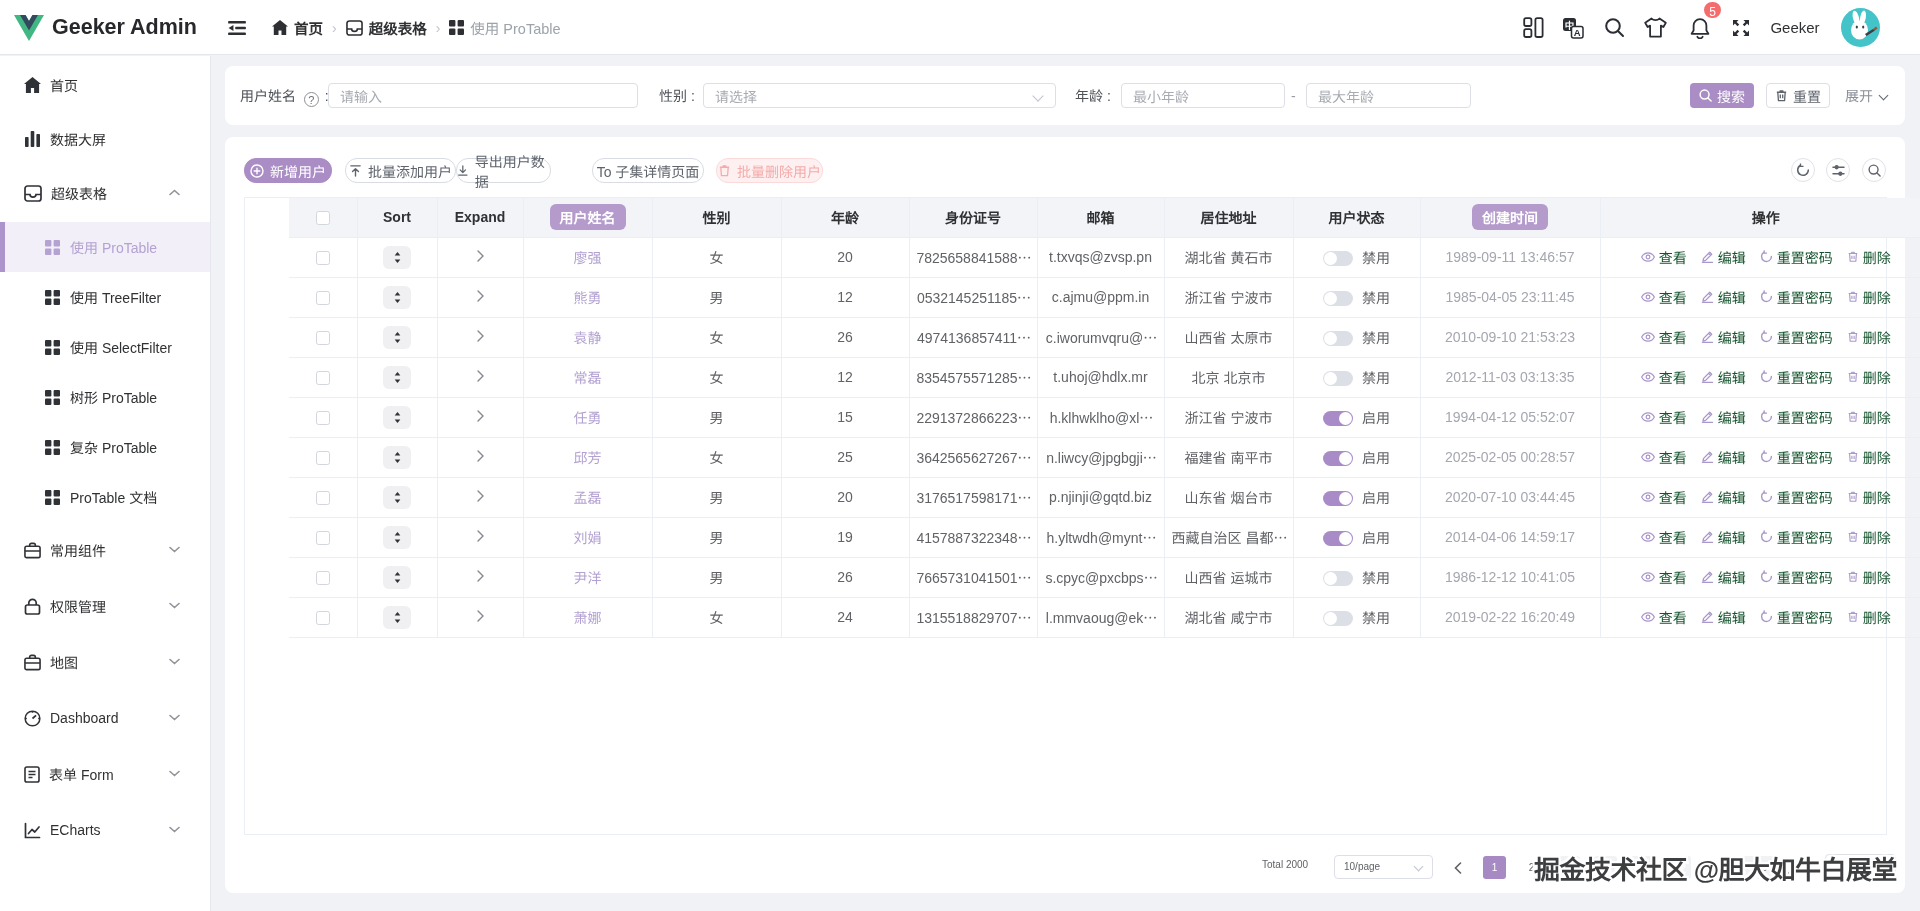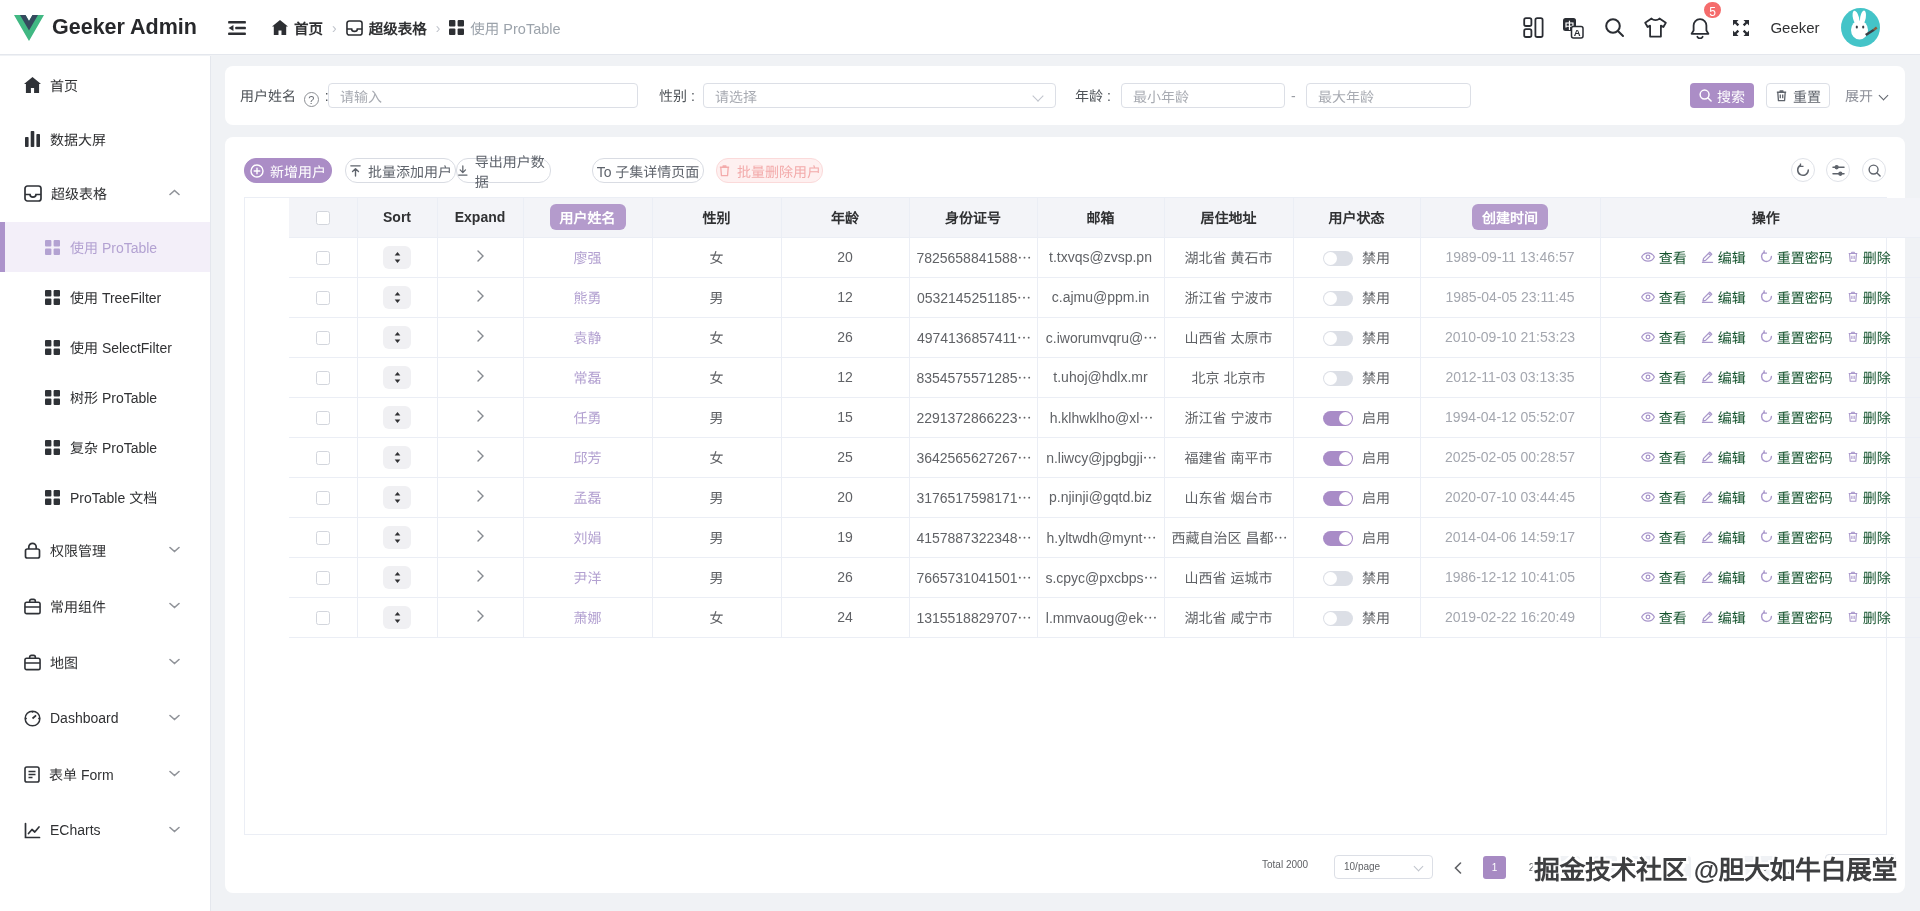--- a/index.html
+++ b/index.html
@@ -217,31 +217,31 @@
         </g>
       </svg>复杂 ProTable</div>
   <div class="smi"><svg width="15" height="15" viewBox="0 0 15 15">
         <g fill="#2f3237">
           <rect x="0" y="0" width="6.4" height="6.4" rx="1"></rect>
           <rect x="8.6" y="0" width="6.4" height="6.4" rx="1"></rect>
           <rect x="0" y="8.6" width="6.4" height="6.4" rx="1"></rect>
           <rect x="8.6" y="8.6" width="6.4" height="6.4" rx="1"></rect>
         </g>
       </svg>ProTable 文档</div>
+  <div class="mi mi2"><svg width="17" height="17" viewBox="0 0 18 17" fill="none" stroke="#2f3237" stroke-width="1.7">
+        <rect x="1" y="4" width="16" height="12" rx="1.8"></rect>
+        <path d="M6 4V2.8A1.8 1.8 0 017.8 1h2.4A1.8 1.8 0 0112 2.8V4M1 9h16"></path>
+      </svg>常用组件
+    <svg class="arr" width="11" height="7" viewBox="0 0 11 7" fill="none" stroke="#909399" stroke-width="1.6" stroke-linecap="round">
+        <path d="M1 1.5L5.5 5.5L10 1.5"></path>
+      </svg></div>
   <div class="mi mi2"><svg width="17" height="17" viewBox="0 0 17 17" fill="none" stroke="#2f3237" stroke-width="1.7">
         <rect x="1.5" y="7" width="14" height="9" rx="1.8"></rect>
         <path d="M4.8 7V5a3.7 3.7 0 017.4 0v2"></path>
       </svg>权限管理
-    <svg class="arr" width="11" height="7" viewBox="0 0 11 7" fill="none" stroke="#909399" stroke-width="1.6" stroke-linecap="round">
-        <path d="M1 1.5L5.5 5.5L10 1.5"></path>
-      </svg></div>
-  <div class="mi mi2"><svg width="17" height="17" viewBox="0 0 18 17" fill="none" stroke="#2f3237" stroke-width="1.7">
-        <rect x="1" y="4" width="16" height="12" rx="1.8"></rect>
-        <path d="M6 4V2.8A1.8 1.8 0 017.8 1h2.4A1.8 1.8 0 0112 2.8V4M1 9h16"></path>
-      </svg>常用组件
     <svg class="arr" width="11" height="7" viewBox="0 0 11 7" fill="none" stroke="#909399" stroke-width="1.6" stroke-linecap="round">
         <path d="M1 1.5L5.5 5.5L10 1.5"></path>
       </svg></div>
   <div class="mi mi2"><svg width="17" height="17" viewBox="0 0 18 17" fill="none" stroke="#2f3237" stroke-width="1.7">
         <rect x="1" y="4" width="16" height="12" rx="1.8"></rect>
         <path d="M6 4V2.8A1.8 1.8 0 017.8 1h2.4A1.8 1.8 0 0112 2.8V4M1 9h16"></path>
       </svg>地图
     <svg class="arr" width="11" height="7" viewBox="0 0 11 7" fill="none" stroke="#909399" stroke-width="1.6" stroke-linecap="round">
         <path d="M1 1.5L5.5 5.5L10 1.5"></path>
       </svg></div>

